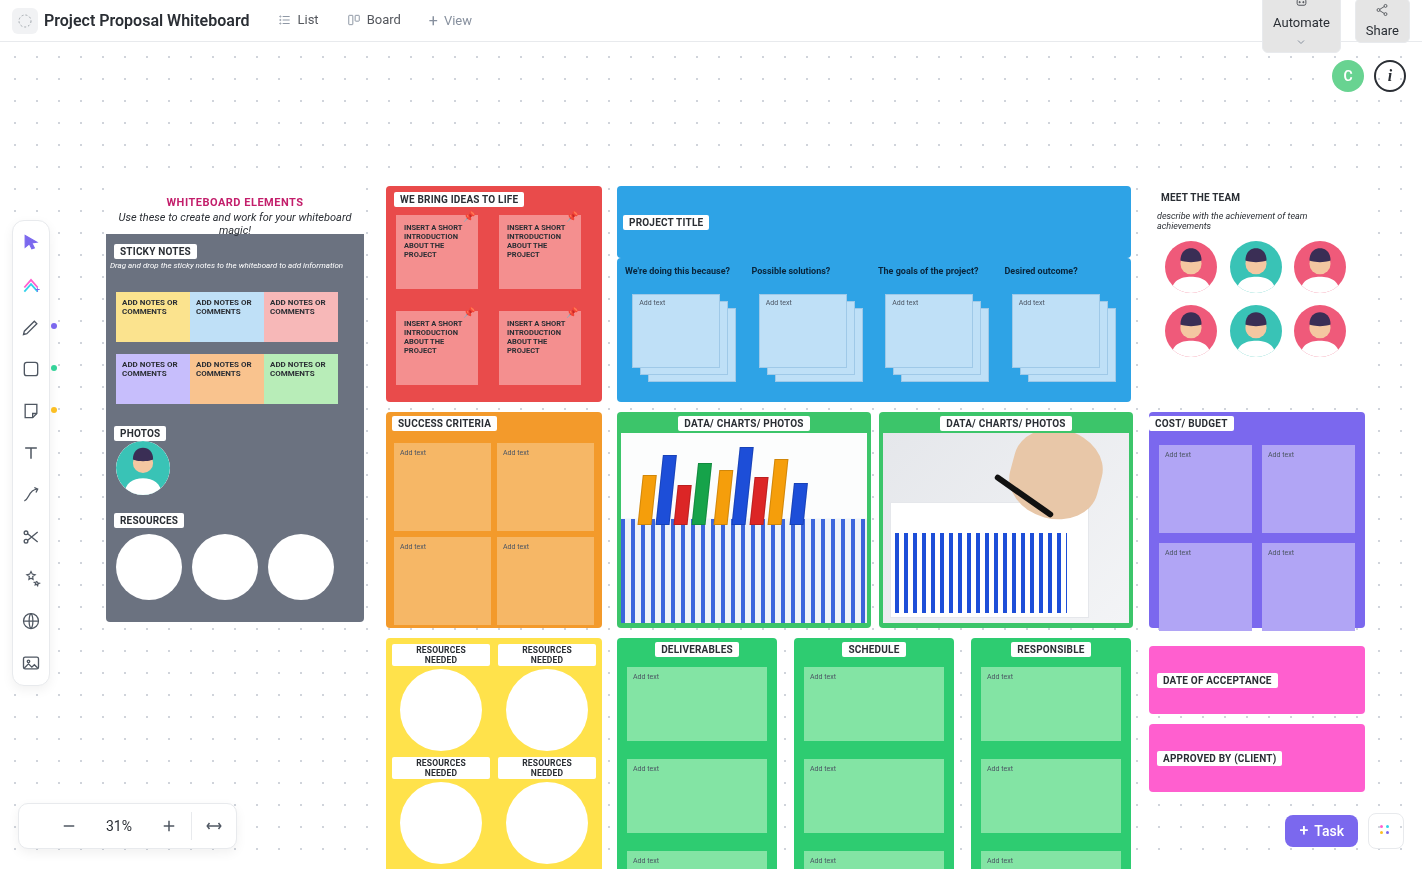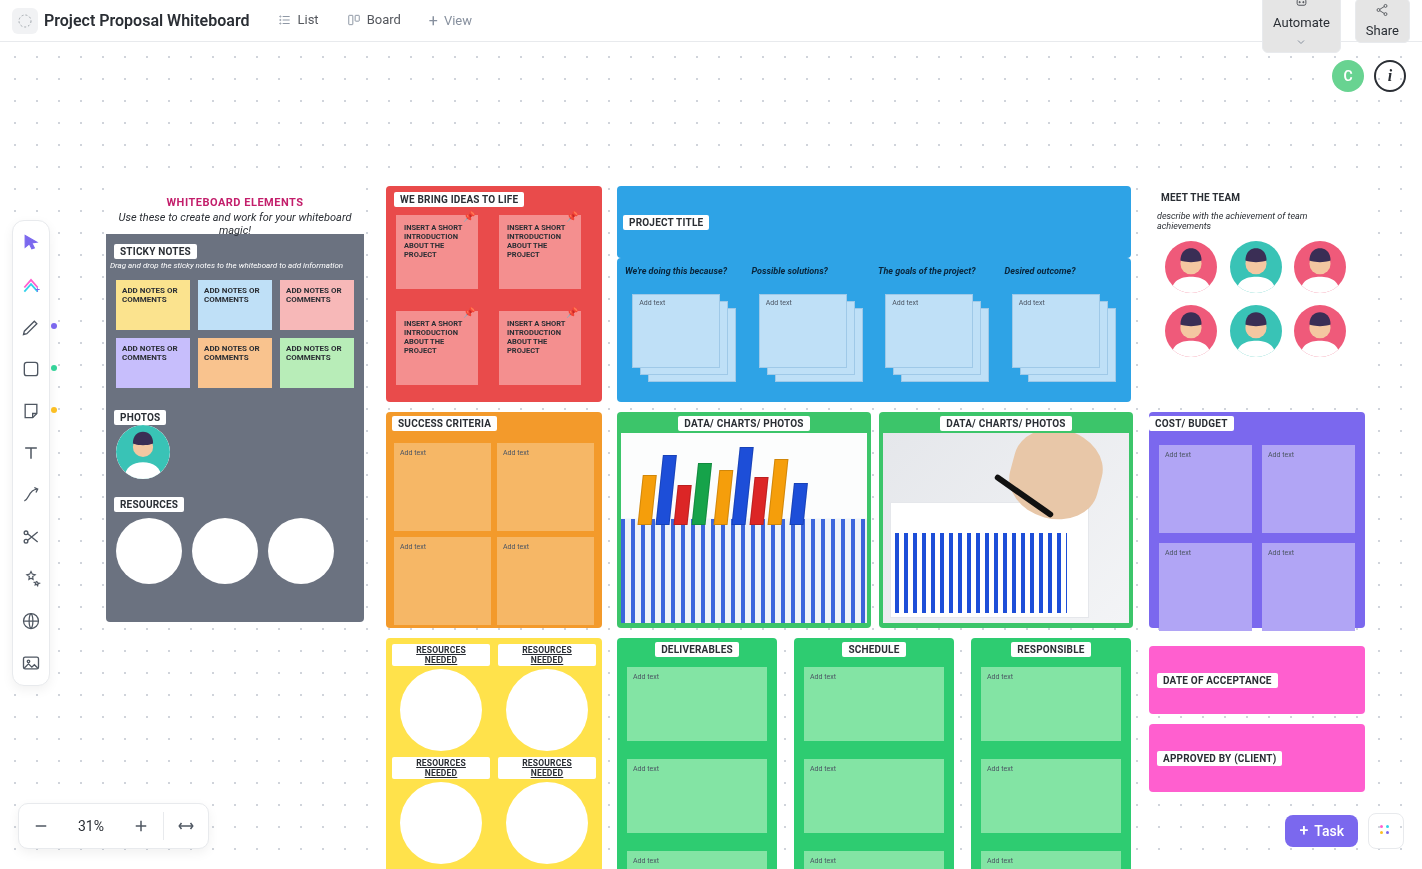--- a/index.html
+++ b/index.html
@@ -57,20 +57,21 @@
   .lt-cursor svg { stroke:#7b68ee; }
   .lt-dot { position:absolute; width:6px;height:6px;border-radius:50%; }
 
   
   .zoom {
     position:absolute; left:18px; bottom:20px;
     display:flex; align-items:center; gap:0;
     background:#fff; border:1px solid #e8eaed; border-radius:10px;
     box-shadow:0 4px 12px rgba(0,0,0,0.06);
     height:46px;
+    padding-left:28px;
   }
   .zoom .zbtn { width:44px; height:44px; display:flex;align-items:center;justify-content:center; cursor:pointer; color:#4f5762;}
   .zoom .zpct { width:56px; text-align:center; font-size:14px; color:#2a2e34; }
   .zoom .zsep { width:1px; height:28px; background:#e8eaed; }
 
   
   .top-right {
     position:absolute; right:16px; top:60px;
     display:flex; align-items:center; gap:10px;
   }
@@ -103,21 +104,21 @@
   .panel-sub { font-size:9px; font-style:italic; color:#2a2e34; display:block; margin-top:2px;}
 
   
   .card-elem { left:6px; top:44px; width:258px; height:436px; background:#6b7280; }
   .card-elem-top { background:#fff; height:48px; text-align:center; padding-top:10px;}
   .card-elem-top .t1{font-size:11px; font-weight:700; color:#c31e6b; letter-spacing:.5px;}
   .card-elem-top .t2{font-size:11px; font-style:italic; color:#2a2e34; margin-top:2px;}
   .sec-title{ margin:6px 8px 0; }
   .sticky-sec { padding:4px 10px; }
   .sticky-sub{ font-size:8px; font-style:italic; color:#fff; margin:2px 4px 6px;}
-  .sticky-row{ display:flex; gap:8px; margin-bottom:8px;}
+  .sticky-row{ display:flex; margin-bottom:8px;margin-top:12px;}
   .sticky{ width:74px; height:50px; padding:6px; font-size:8px; font-weight:700; color:#2a2e34; line-height:1.15;}
   .s-yellow{background:#fbe38e;} .s-blue{background:#bfe0f7;} .s-pink{background:#f7b8b8;}
   .s-purple{background:#c7befc;} .s-orange{background:#f9c38e;} .s-green{background:#b8edb8;}
 
   .photos-sec{ padding:0 10px 8px; }
   .avatar-circle{ width:54px;height:54px;border-radius:50%;background:#fff;display:flex;align-items:center;justify-content:center;overflow:hidden;}
   .avatar-svg{width:54px;height:54px;}
   .res-sec{ padding:0 10px; }
   .res-row{ display:flex; gap:10px; margin-top:6px;}
   .res-circ{ width:66px;height:66px;border-radius:50%;background:#fff;}
@@ -128,21 +129,21 @@
   .pr-body{ padding:2px 10px; display:grid; grid-template-columns:1fr 1fr; gap:22px 10px;}
   .pin-note{ background:#f48f8f; width:82px; height:74px; padding:8px; font-size:7.5px; font-weight:700; color:#2a2e34; position:relative;}
   .pin{ position:absolute; right:2px; top:-4px; font-size:10px; color:#b91c1c;}
 
   
   .panel-bluehdr{ left:517px; top:44px; width:514px; height:72px; background:#2ea3e6; display:flex;align-items:center;}
   .panel-bluehdr .panel-label{ margin-left:6px;}
 
   .panel-bluegrid{ left:517px; top:116px; width:514px; height:144px; background:#2ea3e6; display:flex; gap:8px; padding:8px;}
   .bg-col{ flex:1; background:#2ea3e6; display:flex;flex-direction:column;}
-  .bg-col .q{ font-size:9px; font-weight:700; background:transparent; color:#09253b; margin-bottom:6px; min-height:22px;font-style:italic;}
+  .bg-col .q{ font-size:9px; font-weight:700; background:transparent; color:#09253b; margin-bottom:6px; min-height:22px;}
   .note-stack{ position:relative; width:104px;height:88px; margin:0 auto;}
   .note-stack .ns{ position:absolute; width:88px;height:74px;background:#bfe0f7;border:1px solid #9fc9e8;}
   .note-stack .ns3{left:16px;top:14px;} .note-stack .ns2{left:8px;top:7px;} .note-stack .ns1{left:0;top:0;}
   .note-stack .add{ position:absolute; left:6px; top:4px; font-size:7px; color:#4b5563;}
 
   
   .panel-orange{ left:286px; top:270px; width:216px; height:216px; background:#f39a2b;}
   .oc-body{ display:grid; grid-template-columns:1fr 1fr; grid-template-rows:1fr 1fr; gap:6px; padding:8px;}
   .oc-note{ background:#f6b766; height:88px; padding:6px; font-size:7px; color:#4b5563;}
 
@@ -181,21 +182,21 @@
 
   
   .panel-purple{ left:1049px; top:270px; width:216px; height:216px; background:#7b68ee;}
   .pb-body{ display:grid; grid-template-columns:1fr 1fr; grid-template-rows:1fr 1fr; gap:10px; padding:10px;}
   .pb-note{ background:#b1a5f5; height:88px; font-size:7px; color:#4b5563; padding:6px;}
 
   
   .panel-yellow{ left:286px; top:496px; width:216px; height:360px; background:#ffe24b; padding:6px 6px 0;}
   .rn-row{ display:flex; gap:8px; margin-bottom:6px;}
   .rn-col{ flex:1; text-align:center;}
-  .rn-col .panel-label{ font-size:8.5px; padding:1px 20px;text-decoration:underline;}
+  .rn-col .panel-label{ font-size:8.5px; padding:1px 20px;}
   .rn-circ{ width:82px;height:82px;border-radius:50%;background:#fff;margin:2px auto 0;}
 
   
   .panel-g3{ top:496px; width:160px; height:360px; background:#2ecc71; padding:4px 10px;}
   .panel-g3 .panel-label{ display:block; width:fit-content; margin:0 auto 6px;}
   .g3-note{ background:#83e4a4; width:100%; height:74px; margin:10px 0 18px; font-size:7px; color:#4b5563; padding:6px;}
   .pg1{ left:517px;} .pg2{ left:694px;} .pg3{ left:871px;}
 
   
   .panel-pink{ left:1049px; width:216px; height:68px; background:#ff5fcf; display:flex; align-items:center; padding:0 8px;}

